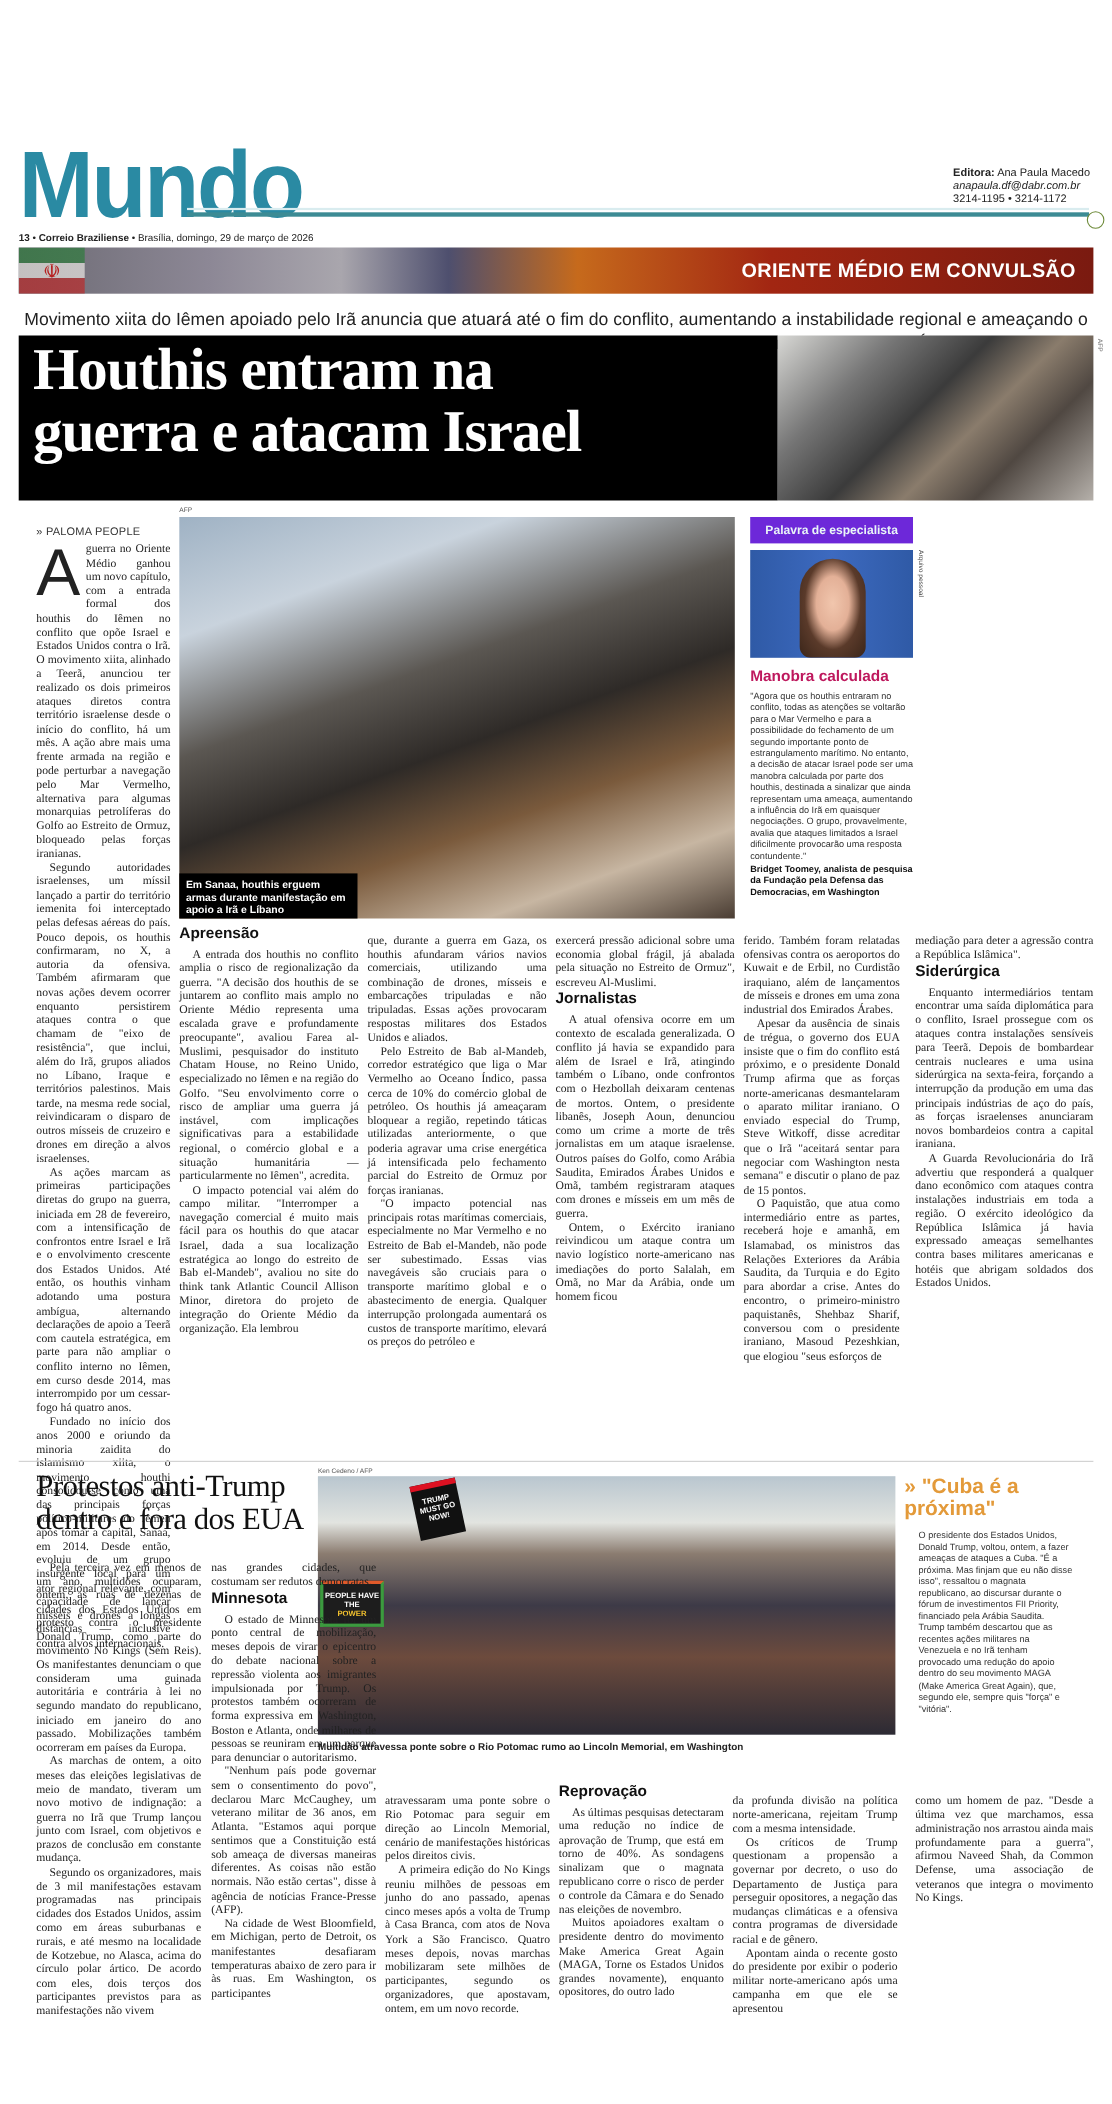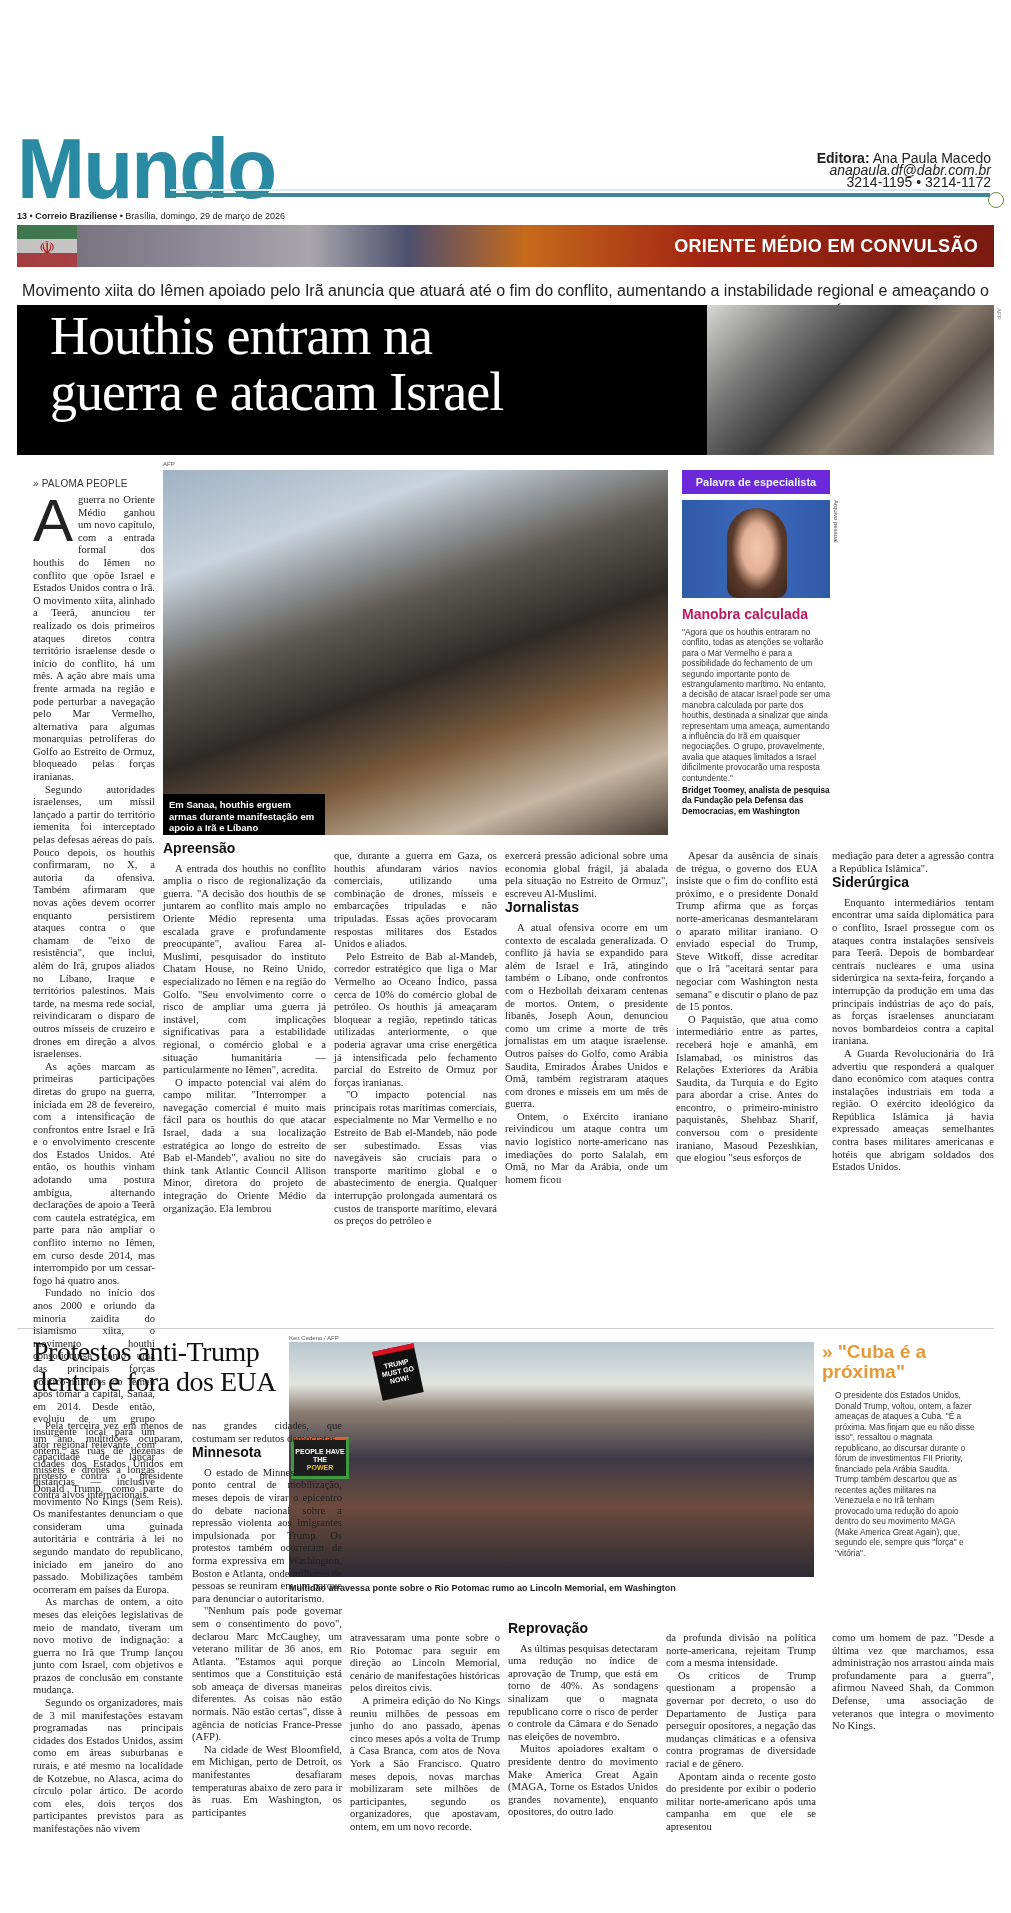--- a/index.html
+++ b/index.html
@@ -5,35 +5,35 @@
   * { box-sizing: border-box; margin: 0; padding: 0; }
   html, body { width: 1011px; height: 1913px; background: #ffffff; overflow: hidden; }
   body { position: relative; font-family: "DejaVu Serif", serif; color: #1a1a1a; }
   .abs { position: absolute; }
 
   
   .mundo-title { left: 17px; top: 128px; font-family: "Liberation Sans", sans-serif; font-weight: 700; font-size: 86px; line-height: 80px; color: #2a8aa3; letter-spacing: -2px; transform: scaleX(0.95); transform-origin: left; }
   .header-rule { left: 170px; top: 193px; width: 820px; height: 4px; background: #3c8b94; }
   .header-rule2 { left: 170px; top: 189px; width: 820px; height: 2px; background: #d9ecef; }
   .globe { left: 988px; top: 192px; width: 16px; height: 16px; border: 1px solid #6e8b3a; border-radius: 50%; }
-  .editor-block { right: 20px; top: 152px; text-align: right; font-family: "Liberation Sans", sans-serif; font-size: 14px; line-height: 12px; color: #222; }
+  .editor-block { right: 20px; top: 152px; font-family: "Liberation Sans", sans-serif; font-size: 10px; line-height: 12px; color: #222; }
   .editor-block b { font-weight: 700; }
   .editor-block i { font-style: italic; }
   .dateline { left: 17px; top: 211px; font-family: "Liberation Sans", sans-serif; font-size: 9px; color: #222; }
   .dateline b { font-weight: 700; }
 
   .banner { left: 17px; top: 225px; width: 977px; height: 42px; background: linear-gradient(90deg, #6c6a73 0%, #8d8896 18%, #a9a6ad 30%, #4e4f6e 40%, #c66a1c 52%, #a22612 70%, #7a1a10 100%); overflow: hidden; }
   .banner-flag { left: 0; top: 0; width: 60px; height: 42px; background: linear-gradient(180deg, #2e7b3c 0%, #2e7b3c 33%, #e9e6e2 33%, #e9e6e2 66%, #bb2a2a 66%); opacity: 0.7; }
   .banner-emblem { left: 22px; top: 12px; color: #b61f1f; font-size: 18px; font-family: "DejaVu Sans", sans-serif; }
   .banner-text { right: 16px; top: 11px; color: #ffffff; font-family: "Liberation Sans", sans-serif; font-weight: 700; font-size: 18px; letter-spacing: 0.3px; }
 
   .deck { left: 17px; top: 280px; width: 977px; text-align: center; font-family: "Liberation Sans", sans-serif; font-size: 16px; line-height: 22px; color: #222; }
 
   .lead-box { left: 17px; top: 305px; width: 690px; height: 150px; background: #000; }
-  .lead-headline { left: 30px; top: 308px; color: #fff; font-family: "Liberation Serif", serif; font-size: 54px; line-height: 56px; font-weight: 400; letter-spacing: -1px; margin-left: 20px; }
+  .lead-headline { left: 30px; top: 308px; color: #fff; font-family: "Liberation Serif", serif; font-size: 54px; line-height: 56px; font-weight: 700; letter-spacing: -1px; }
   .lead-photo { left: 707px; top: 305px; width: 287px; height: 150px; background: linear-gradient(135deg, #d8d8d5 0%, #767676 25%, #3b3b3b 45%, #8a7c6c 60%, #504842 75%, #b5b0aa 100%); }
   .lead-photo-credit { left: 996px; top: 308px; font-family: "Liberation Sans", sans-serif; font-size: 6px; color: #777; writing-mode: vertical-rl; }
 
   .byline { left: 33px; top: 478px; font-family: "Liberation Sans", sans-serif; font-size: 10px; color: #333; letter-spacing: 0.2px; }
 
   .col { font-family: "Liberation Serif", serif; font-size: 10.6px; line-height: 12.6px; text-align: justify; color: #222; hyphens: auto; }
   .col p { text-indent: 12px; }
   .col p.noindent { text-indent: 0; }
   .drop { float: left; font-family: "Liberation Sans", sans-serif; font-size: 60px; line-height: 50px; margin: 2px 5px 0 0; font-weight: 300; }
   .subhead { font-family: "Liberation Sans", sans-serif; font-weight: 700; font-size: 14px; margin: 1px 0 8px; color: #111; }
@@ -122,20 +122,21 @@
 </div>
 
 <div class="abs col" style="left:505px; top:850px; width:163px;">
   <p class="noindent">exercerá pressão adicional sobre uma economia global frágil, já abalada pela situação no Estreito de Ormuz", escreveu Al-Muslimi.</p>
   <div class="subhead">Jornalistas</div>
   <p>A atual ofensiva ocorre em um contexto de escalada generalizada. O conflito já havia se expandido para além de Israel e Irã, atingindo também o Líbano, onde confrontos com o Hezbollah deixaram centenas de mortos. Ontem, o presidente libanês, Joseph Aoun, denunciou como um crime a morte de três jornalistas em um ataque israelense. Outros países do Golfo, como Arábia Saudita, Emirados Árabes Unidos e Omã, também registraram ataques com drones e mísseis em um mês de guerra.</p>
   <p>Ontem, o Exército iraniano reivindicou um ataque contra um navio logístico norte-americano nas imediações do porto Salalah, em Omã, no Mar da Arábia, onde um homem ficou</p>
 </div>
 
 <div class="abs col" style="left:676px; top:850px; width:142px;">
+  <p class="noindent">ferido. Também foram relatadas ofensivas contra os aeroportos do Kuwait e de Erbil, no Curdistão iraquiano, além de lançamentos de mísseis e drones em uma zona industrial dos Emirados Árabes.</p>
   <p>Apesar da ausência de sinais de trégua, o governo dos EUA insiste que o fim do conflito está próximo, e o presidente Donald Trump afirma que as forças norte-americanas desmantelaram o aparato militar iraniano. O enviado especial do Trump, Steve Witkoff, disse acreditar que o Irã "aceitará sentar para negociar com Washington nesta semana" e discutir o plano de paz de 15 pontos.</p>
   <p>O Paquistão, que atua como intermediário entre as partes, receberá hoje e amanhã, em Islamabad, os ministros das Relações Exteriores da Arábia Saudita, da Turquia e do Egito para abordar a crise. Antes do encontro, o primeiro-ministro paquistanês, Shehbaz Sharif, conversou com o presidente iraniano, Masoud Pezeshkian, que elogiou "seus esforços de</p>
 </div>
 
 <div class="abs expert-label">Palavra de especialista</div>
 <div class="abs expert-photo">
   <div class="abs expert-face"></div>
 </div>
 <div class="abs expert-credit">Arquivo pessoal</div>
 <div class="abs expert-title">Manobra calculada</div>

